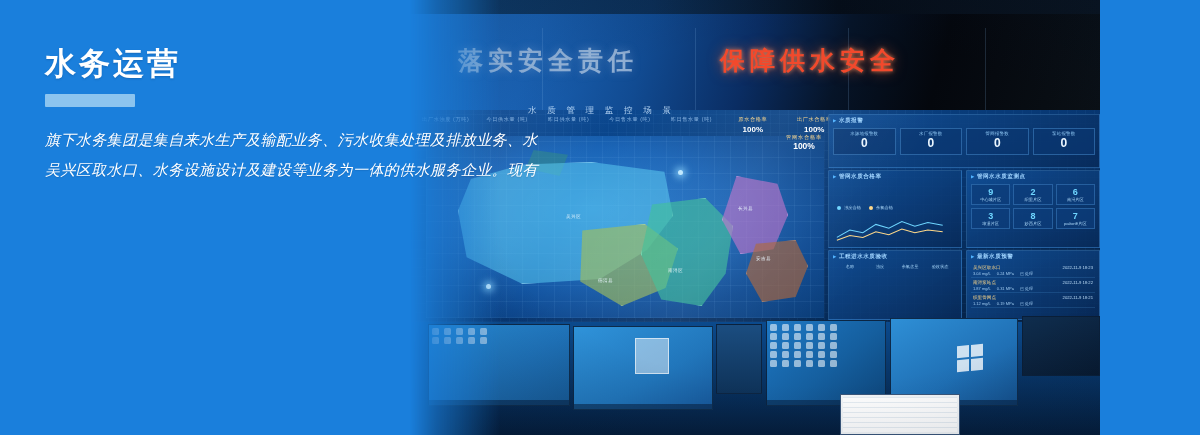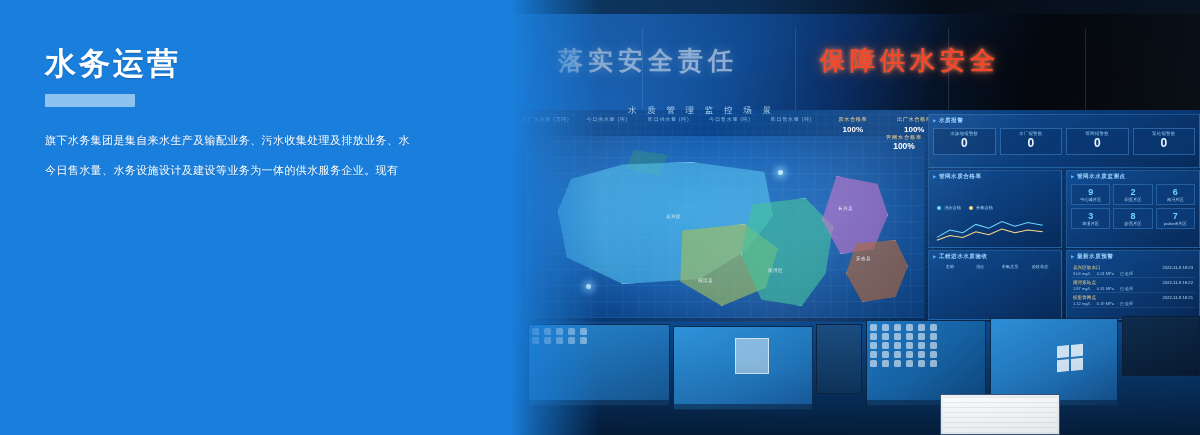--- a/index.html
+++ b/index.html
@@ -1,32 +1,32 @@
 <!DOCTYPE html>
 <html><head>
 <meta charset="utf-8">
 <style>
   * { margin:0; padding:0; box-sizing:border-box; }
   html, body {
     width:1200px; height:435px; overflow:hidden;
     font-family:"Liberation Sans","DejaVu Sans",sans-serif;
     background:#1a7fdc;
   }
-  #stage { position:relative; width:1200px; height:435px; background:#1a7fdc; overflow:hidden; }
+  #stage { position:relative; width:1100px; height:435px; background:#1a7fdc; overflow:hidden; }
 
   
   .copy { position:absolute; left:45px; top:47px; width:560px; z-index:30; }
   .page-title {
     font-size:31px; font-weight:bold; color:#ffffff; letter-spacing:3px;
     line-height:1.12; text-shadow:0 1px 2px rgba(0,40,90,.25);
   }
   .accent-bar { width:90px; height:13px; background:#8cc4ef; margin-top:12px; border-radius:1px; }
   .body-copy {
-    margin-top:18px; font-size:11px; line-height:30px; color:#ffffff;
-    letter-spacing:.4px; text-shadow:0 1px 1px rgba(0,40,90,.18);
+    margin-top:18px; font-size:15px; line-height:30px; color:#ffffff;
+    letter-spacing:.4px; text-shadow:0 1px 1px rgba(0,40,90,.18);font-style:italic;
   }
   .body-copy p { white-space:nowrap; }
 
   
   .photo {
     position:absolute; right:0; top:0; width:690px; height:435px; z-index:10;
     background:#0a3f78; overflow:hidden;
     -webkit-mask-image:linear-gradient(to right, rgba(0,0,0,0) 0px, rgba(0,0,0,.35) 26px, rgba(0,0,0,1) 90px, rgba(0,0,0,1) 100%);
             mask-image:linear-gradient(to right, rgba(0,0,0,0) 0px, rgba(0,0,0,.35) 26px, rgba(0,0,0,1) 90px, rgba(0,0,0,1) 100%);
   }
@@ -464,17 +464,17 @@
     </div>
 
     <div class="vignette"></div>
   </div>
 
   <div class="copy">
     <h1 class="page-title">水务运营</h1>
     <div class="accent-bar"></div>
     <div class="body-copy">
       <p>旗下水务集团是集自来水生产及输配业务、污水收集处理及排放业务、水</p>
-      <p>今日售水量、水务设施设计及建设等业务为一体的供水服务企业。现有</p>
+      <p>吴兴区取水口、水务设施设计及建设等业务为一体的供水服务企业。现有</p>
     </div>
   </div>
 
 </div>
 
 </body></html>

